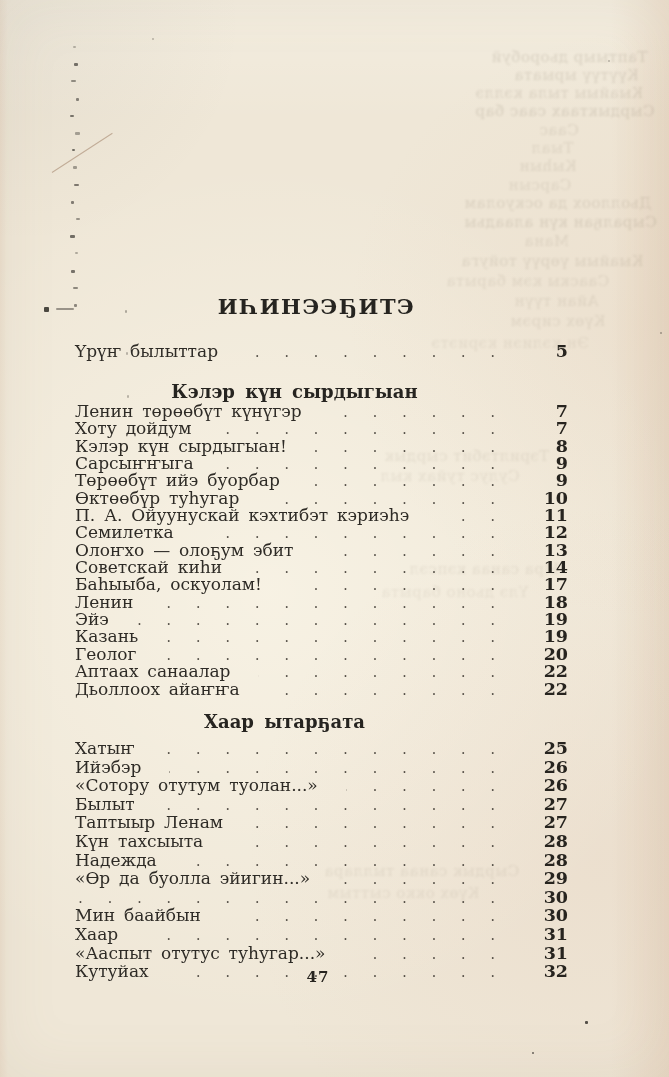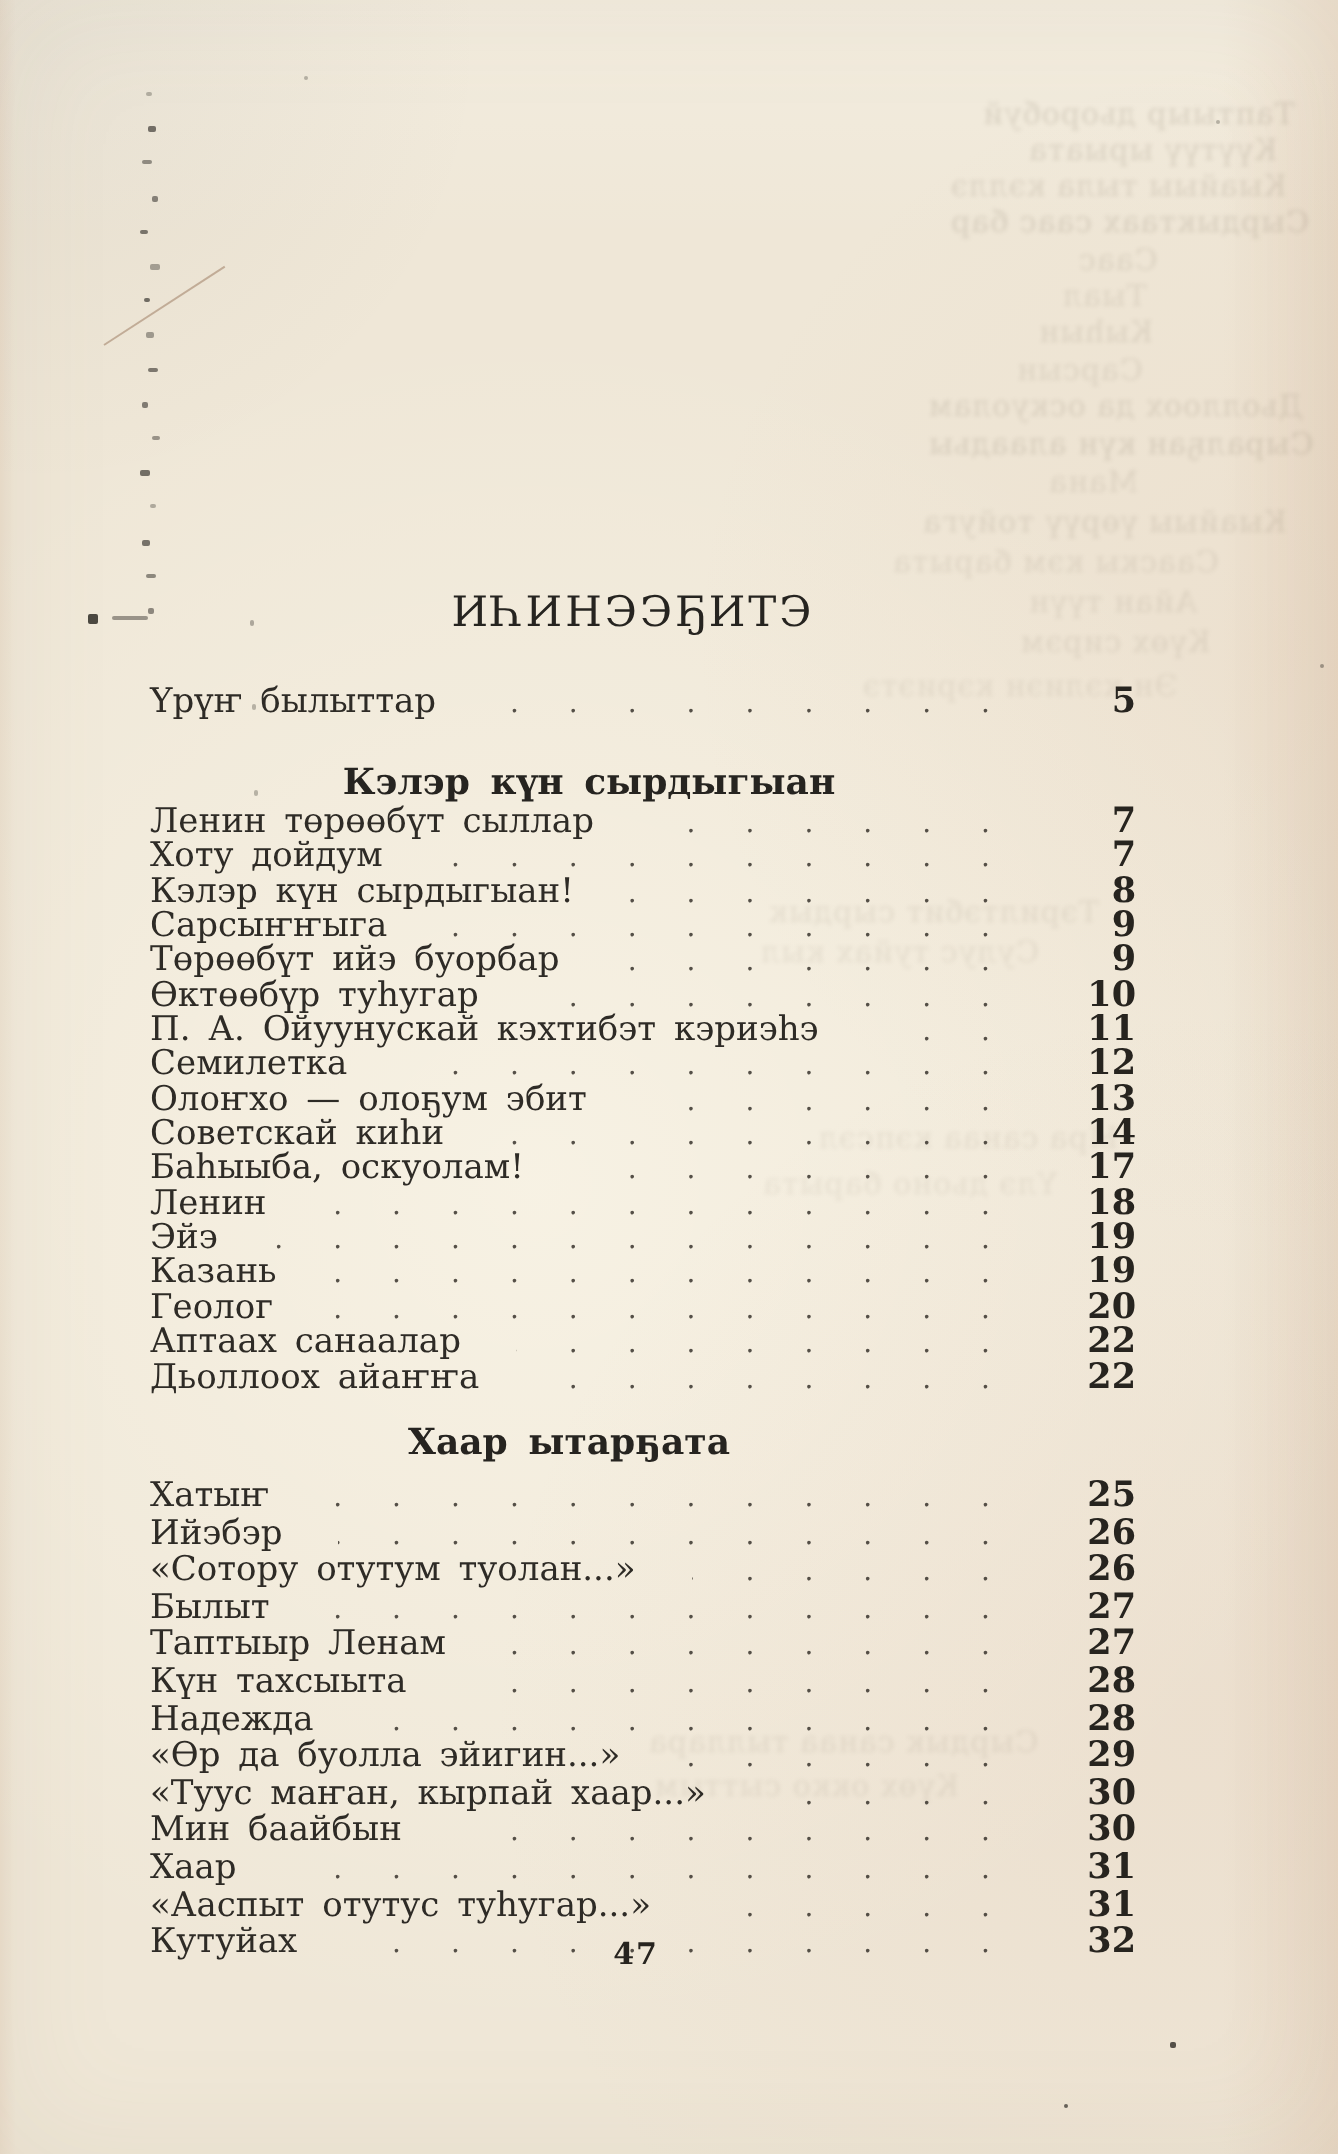--- a/index.html
+++ b/index.html
@@ -38,21 +38,21 @@
     position:absolute;left:52px;top:172px;width:72px;height:1px;
     background:rgba(158,126,100,.55);
     transform:rotate(-33deg);transform-origin:left center;
   }
 
   
   .content{position:absolute;left:35px;top:0;width:533px;height:100%;color:#2e2b26;}
   .toc-title{
     position:absolute;top:294px;width:100%;
     text-align:center;text-indent:30px;
-    font-size:21px;font-weight:400;letter-spacing:1.5px;
+    font-size:21px;font-weight:700;letter-spacing:1.5px;
     color:#262420;
   }
   .sec-heading{
     position:absolute;width:100%;text-align:center;
     font-size:18px;font-weight:700;color:#262420;
     word-spacing:4px;
   }
   .h-sec1{top:381px;text-indent:-14px;}
   .h-sec2{top:711px;text-indent:-34px;}
 
@@ -152,21 +152,21 @@
   <div class="toc-row">
     <span class="t">Үрүҥ былыттар</span>
     <span class="leader">..............................</span>
     <span class="pg">5</span>
   </div>
 </div>
 
     <div class="sec-heading h-sec1">Кэлэр күн сырдыгыан</div>
     <div class="rows rows-sec1" id="rows-sec1">
   <div class="toc-row">
-    <span class="t">Ленин төрөөбүт сыллар</span>
+    <span class="t">Ленин төрөөбүт күнүгэр</span>
     <span class="leader">..............................</span>
     <span class="pg">7</span>
   </div>
 
   <div class="toc-row">
     <span class="t">Хоту дойдум</span>
     <span class="leader">..............................</span>
     <span class="pg">7</span>
   </div>
 
@@ -305,21 +305,20 @@
     <span class="pg">28</span>
   </div>
 
   <div class="toc-row">
     <span class="t">«Өр да буолла эйигин...»</span>
     <span class="leader">..............................</span>
     <span class="pg">29</span>
   </div>
 
   <div class="toc-row">
-    <span class="t">«Туус маҥан, кырпай хаар...»</span>
     <span class="leader">..............................</span>
     <span class="pg">30</span>
   </div>
 
   <div class="toc-row">
     <span class="t">Мин баайбын</span>
     <span class="leader">..............................</span>
     <span class="pg">30</span>
   </div>
 

